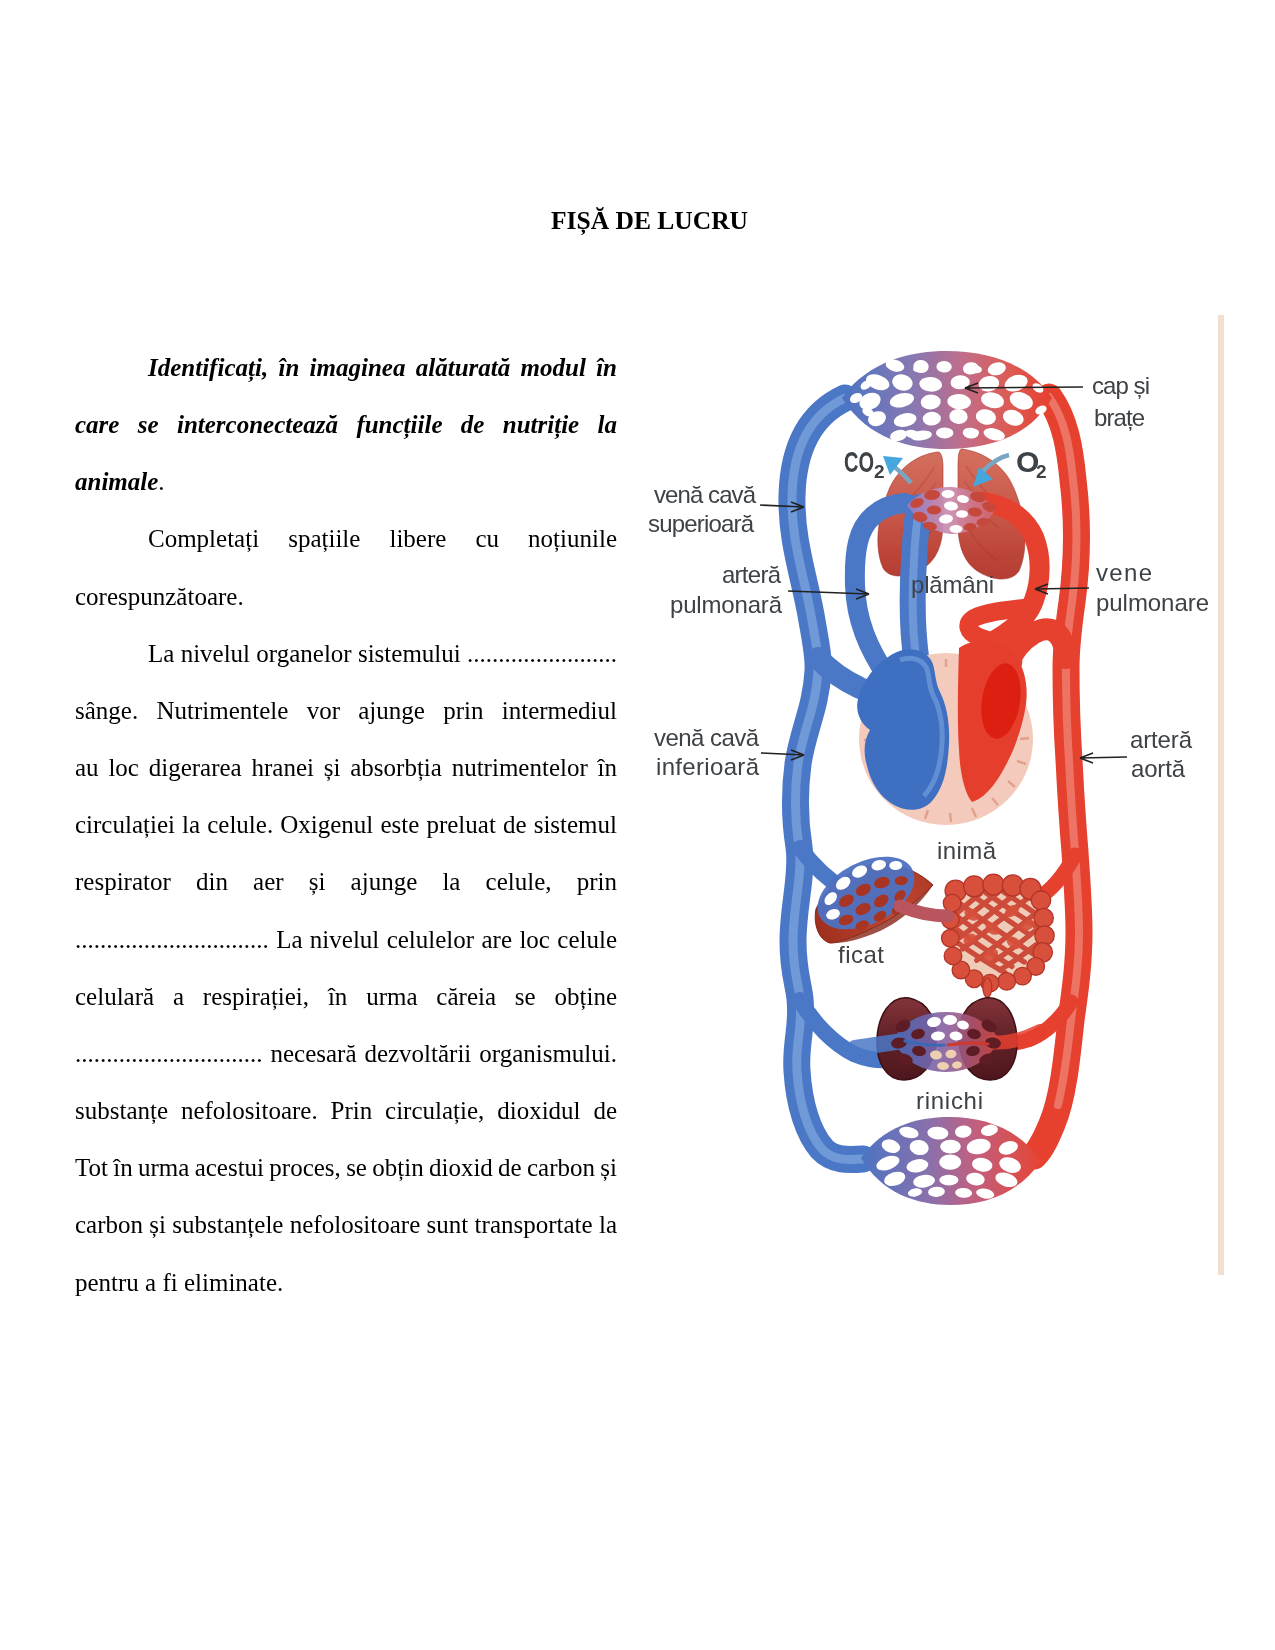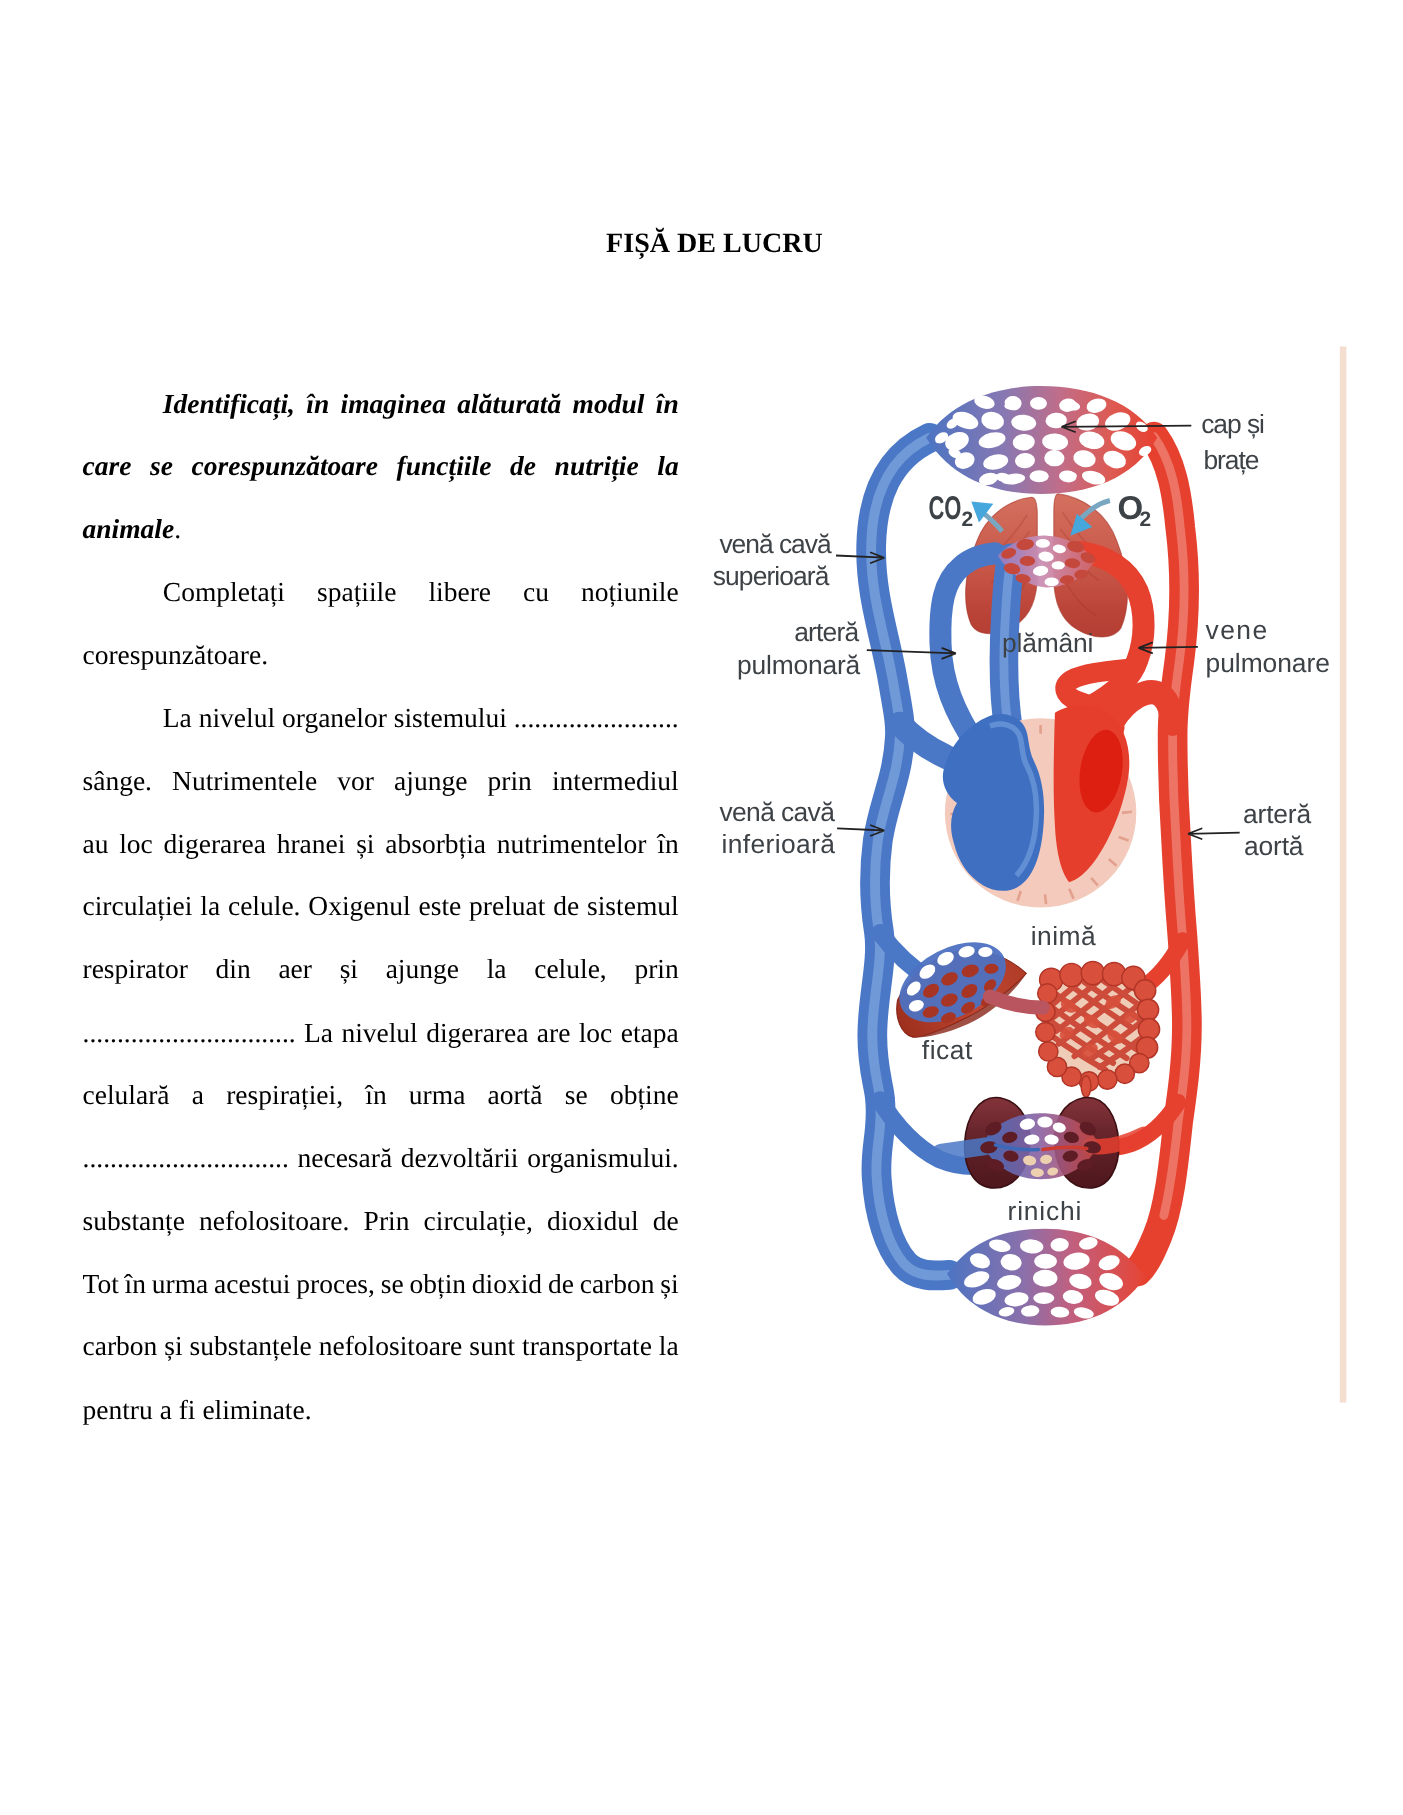--- a/index.html
+++ b/index.html
@@ -14,31 +14,31 @@
   .bi{font-weight:bold;font-style:italic;}
   .ind{text-indent:73px;}
   .vline{position:absolute;left:1218px;top:315px;width:6px;height:960px;background:#f3ded0;}
   svg text{font-family:"Liberation Sans", sans-serif;fill:#3d4247;}
 </style>
 </head>
 <body>
 <div class="title">FIȘĂ DE LUCRU</div>
 <div class="tx">
 <div class="bi ind">Identificați, în imaginea alăturată modul în</div>
-<div class="bi">care se corespunzătoare funcțiile de nutriție la</div>
+<div class="bi">care se interconectează funcțiile de nutriție la</div>
 <div class="bi l">animale<span style="font-style:normal;font-weight:normal">.</span></div>
 <div class="ind">Completați spațiile libere cu noțiunile</div>
 <div class="l">corespunzătoare.</div>
 <div class="ind">La nivelul organelor sistemului ........................</div>
 <div>sânge. Nutrimentele vor ajunge prin intermediul</div>
 <div>au loc digerarea hranei și absorbția nutrimentelor în</div>
 <div>circulației la celule. Oxigenul este preluat de sistemul</div>
 <div>respirator din aer și ajunge la celule, prin</div>
-<div>............................... La nivelul digerarea are loc etapa</div>
-<div>celulară a respirației, în urma aortă se obține</div>
+<div>............................... La nivelul celulelor are loc celule</div>
+<div>celulară a respirației, în urma căreia se obține</div>
 <div>.............................. necesară dezvoltării organismului.</div>
 <div>substanțe nefolositoare. Prin circulație, dioxidul de</div>
 <div style="word-spacing:-1px">Tot în urma acestui proces, se obțin dioxid de carbon și</div>
 <div>carbon și substanțele nefolositoare sunt transportate la</div>
 <div class="l">pentru a fi eliminate.</div>
 </div>
 <div class="vline"></div>
 <svg width="640" height="980" viewBox="620 330 640 980" style="position:absolute;left:620px;top:330px;">
   <defs>
     <linearGradient id="meshG" x1="845" y1="0" x2="1052" y2="0" gradientUnits="userSpaceOnUse">

